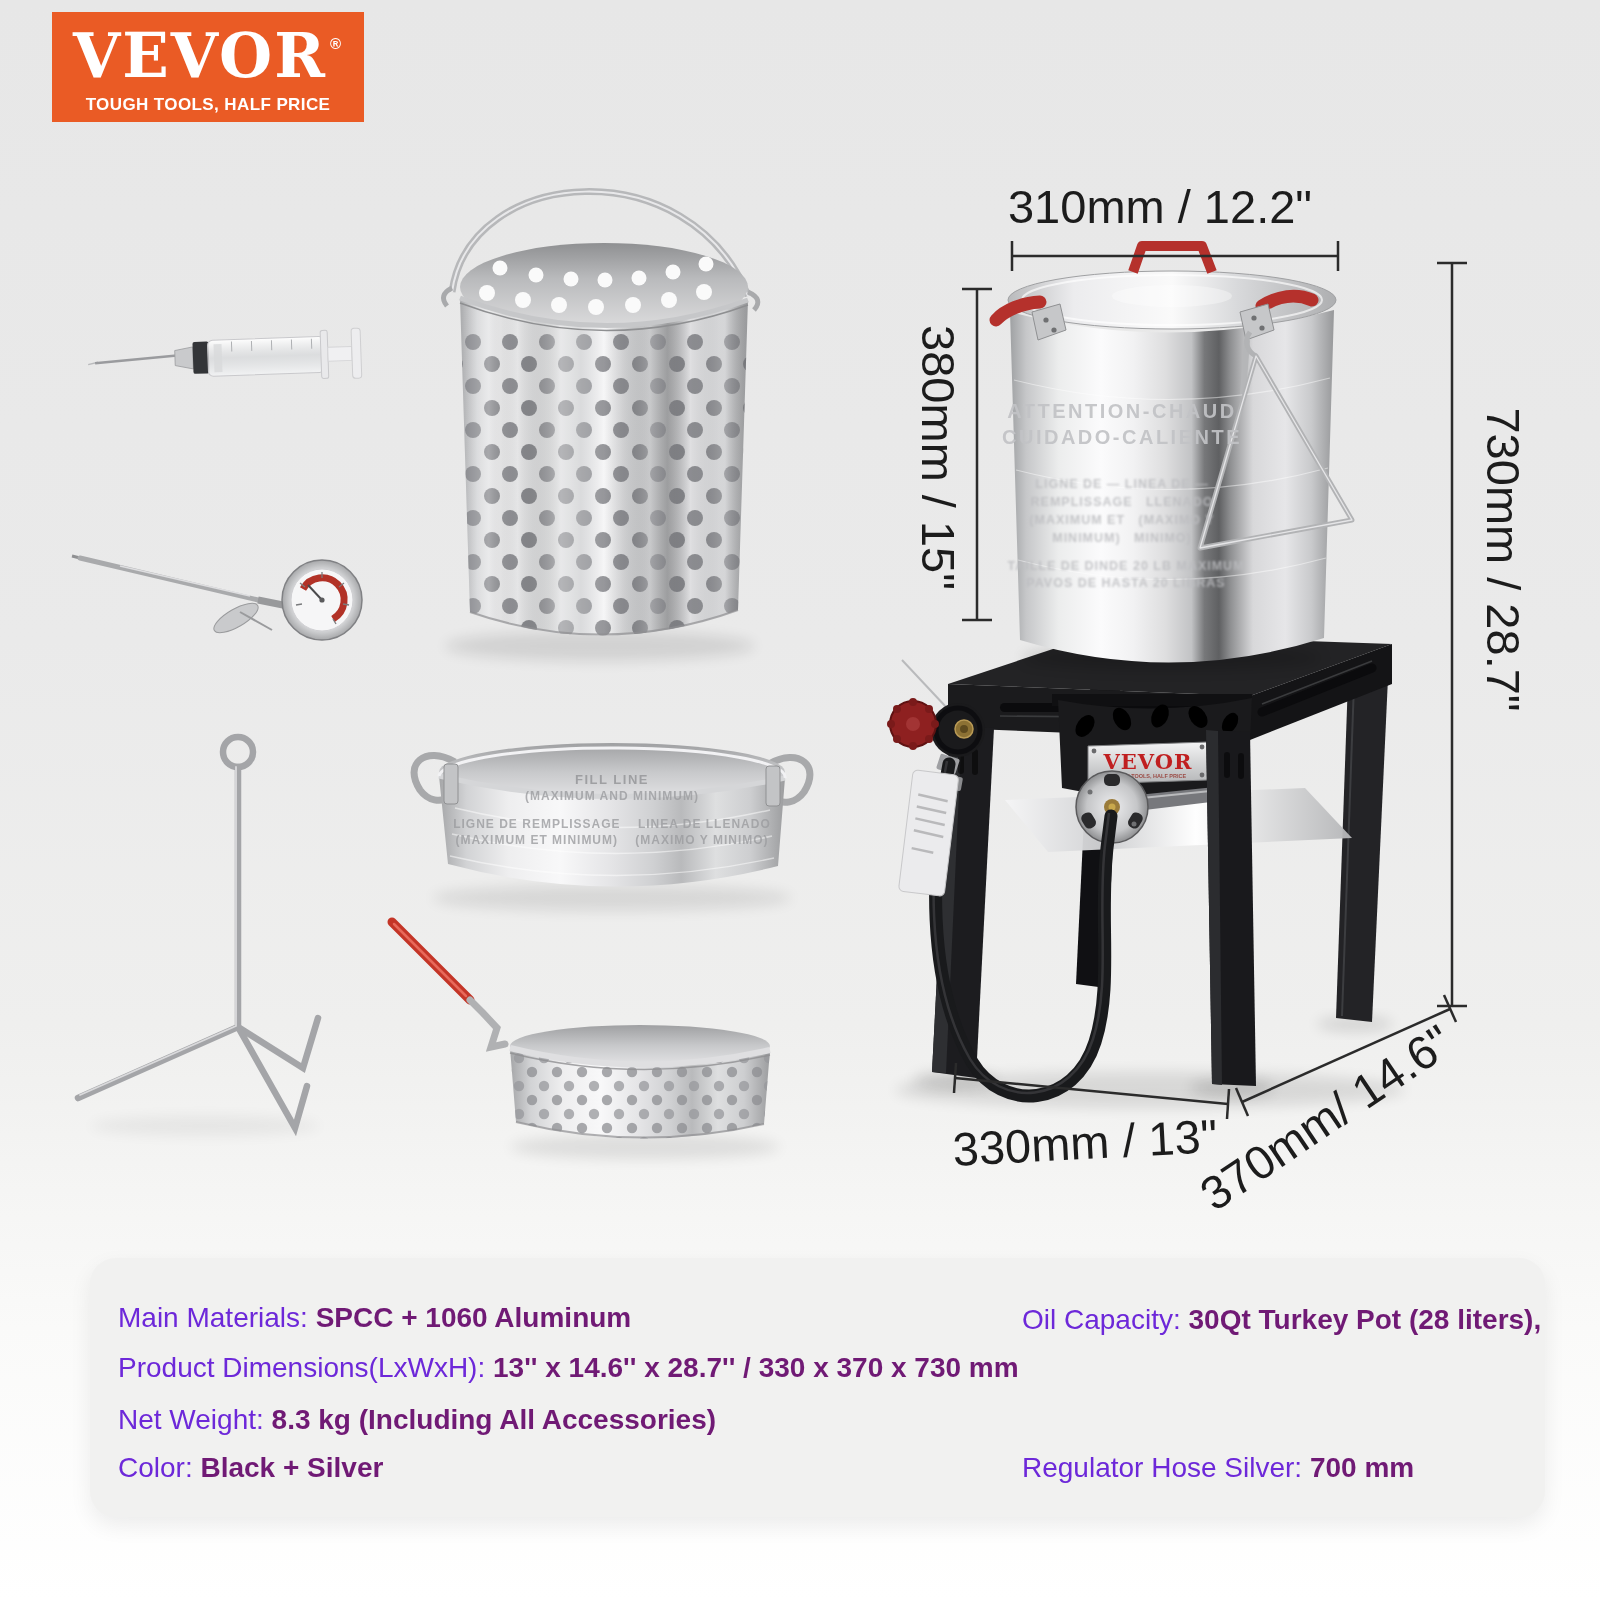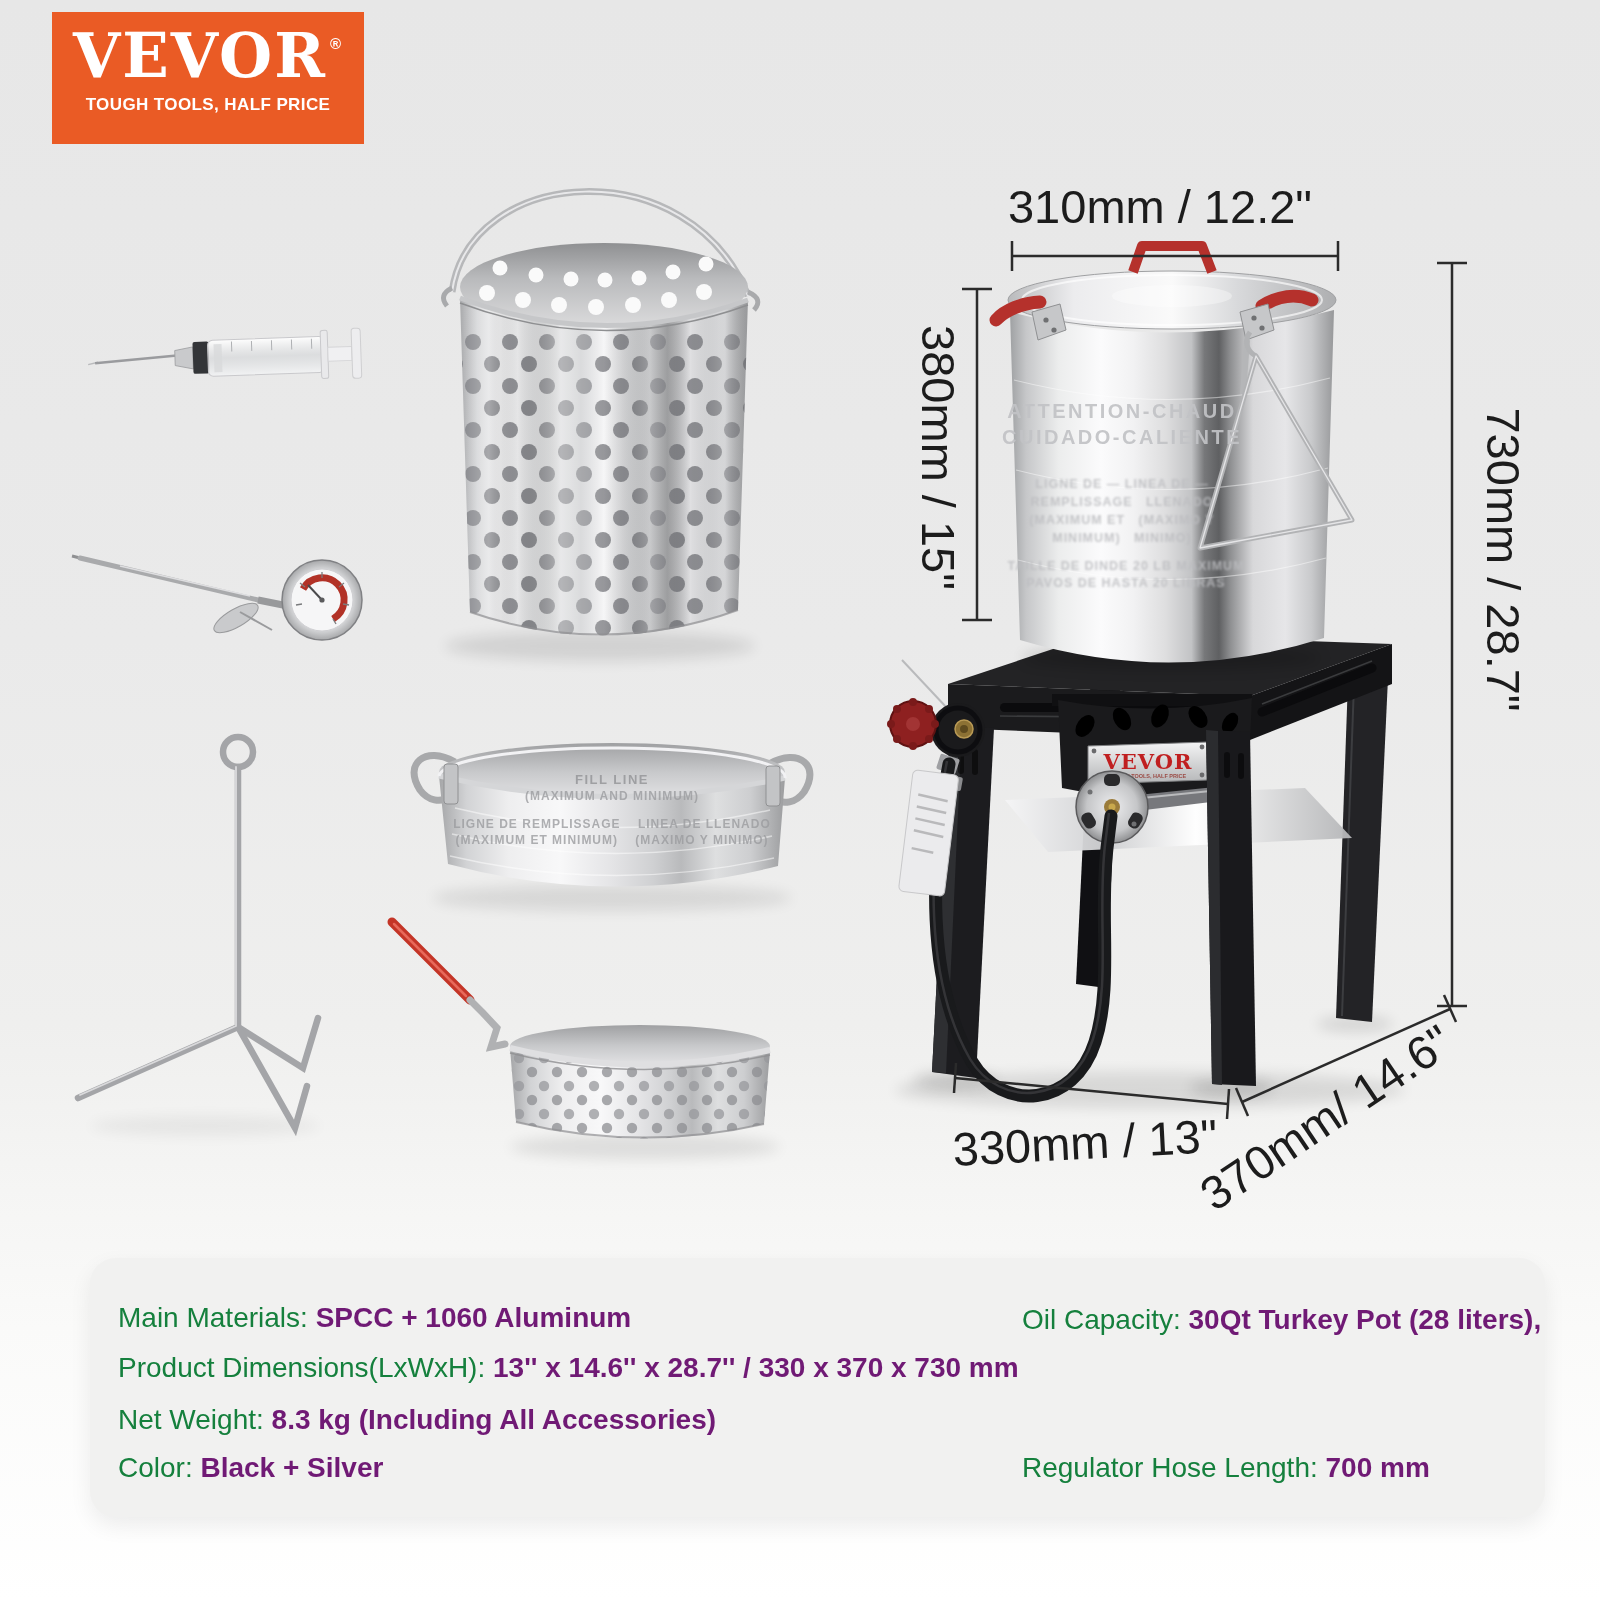--- a/index.html
+++ b/index.html
@@ -5,37 +5,37 @@
   html,body{margin:0;padding:0;}
   body{
     width:1600px;height:1600px;overflow:hidden;
     font-family:"Liberation Sans",sans-serif;
     background:linear-gradient(180deg,#e7e7e7 0%,#eaeaea 40%,#efefee 64%,#fafaf9 83%,#ffffff 100%);
   }
   .stage{position:absolute;left:0;top:0;width:1600px;height:1600px;}
   .scene{position:absolute;left:0;top:0;}
 
   
-  .logo{position:absolute;left:52px;top:12px;width:312px;height:132px;background:#EA5B25;text-align:center;color:#fff;}
+  .logo{position:absolute;left:52px;top:12px;width:312px;height:110px;background:#EA5B25;text-align:center;color:#fff;}
   .logo-name{font-family:"DejaVu Serif",serif;font-weight:bold;font-size:61px;line-height:1;letter-spacing:2px;padding-top:13px;}
   .logo-name sup{font-size:15px;font-family:"Liberation Sans",sans-serif;font-weight:bold;vertical-align:28px;margin-left:3px;}
   .logo-tagline{font-size:17px;font-weight:bold;letter-spacing:.4px;margin-top:9px;}
 
   
   .dim{position:absolute;font-size:47px;line-height:1;color:#1c1c1c;text-align:center;white-space:nowrap;width:420px;}
   .dim-top{left:950px;top:183px;}
   .dim-left{left:748px;top:434px;width:380px;transform:rotate(90deg);}
   .dim-right{left:1293px;top:536px;transform:rotate(90deg);}
   .dim-bottom{left:875px;top:1119px;transform:rotate(-3deg);}
   .dim-depth{left:1116px;top:1094px;transform:rotate(-34deg);}
 
   
   .spec-panel{position:absolute;left:90px;top:1258px;width:1455px;height:259px;background:#f1f1f0;border-radius:26px;box-shadow:0 9px 22px rgba(0,0,0,.07);}
   .spec-row{position:absolute;font-size:28px;line-height:34px;white-space:nowrap;}
-  .lab{color:#15803d;}
+  .lab{color:#6d28d9;}
   .val{color:#701a75;font-weight:bold;}
 
   
   .emboss1{font-family:"Liberation Sans",sans-serif;font-size:20px;font-weight:bold;letter-spacing:2.5px;fill:#c2c3c6;opacity:.92;}
   .emboss2{font-family:"Liberation Sans",sans-serif;font-size:12.5px;font-weight:bold;letter-spacing:1px;fill:#bcbdc0;opacity:.85;}
   .emboss3{font-family:"Liberation Sans",sans-serif;font-size:12px;font-weight:bold;letter-spacing:1px;fill:#9c9da0;opacity:.8;}
   .emboss3b{font-family:"Liberation Sans",sans-serif;font-size:13px;font-weight:bold;letter-spacing:1.5px;fill:#96979a;opacity:.85;}
   .badge-name{font-family:"DejaVu Serif",serif;font-size:21px;font-weight:bold;letter-spacing:1px;fill:#c01f20;}
   .badge-tag{font-family:"Liberation Sans",sans-serif;font-size:5.5px;font-weight:bold;fill:#9b4a44;}
 </style>
@@ -486,17 +486,17 @@
     <div class="spec-row" style="left:28px;top:145px;">
       <span class="lab">Net Weight: </span><span class="val">8.3 kg (Including All Accessories)</span>
     </div>
     <div class="spec-row" style="left:28px;top:193px;">
       <span class="lab">Color: </span><span class="val">Black + Silver</span>
     </div>
     <div class="spec-row" style="left:932px;top:45px;">
       <span class="lab">Oil Capacity: </span><span class="val">30Qt Turkey Pot (28 liters),</span>
     </div>
     <div class="spec-row" style="left:932px;top:193px;">
-      <span class="lab">Regulator Hose Length: </span><span class="val">700 mm</span>
+      <span class="lab">Regulator Hose Silver: </span><span class="val">700 mm</span>
     </div>
   </div>
 
 </div>
 
 </body></html>

